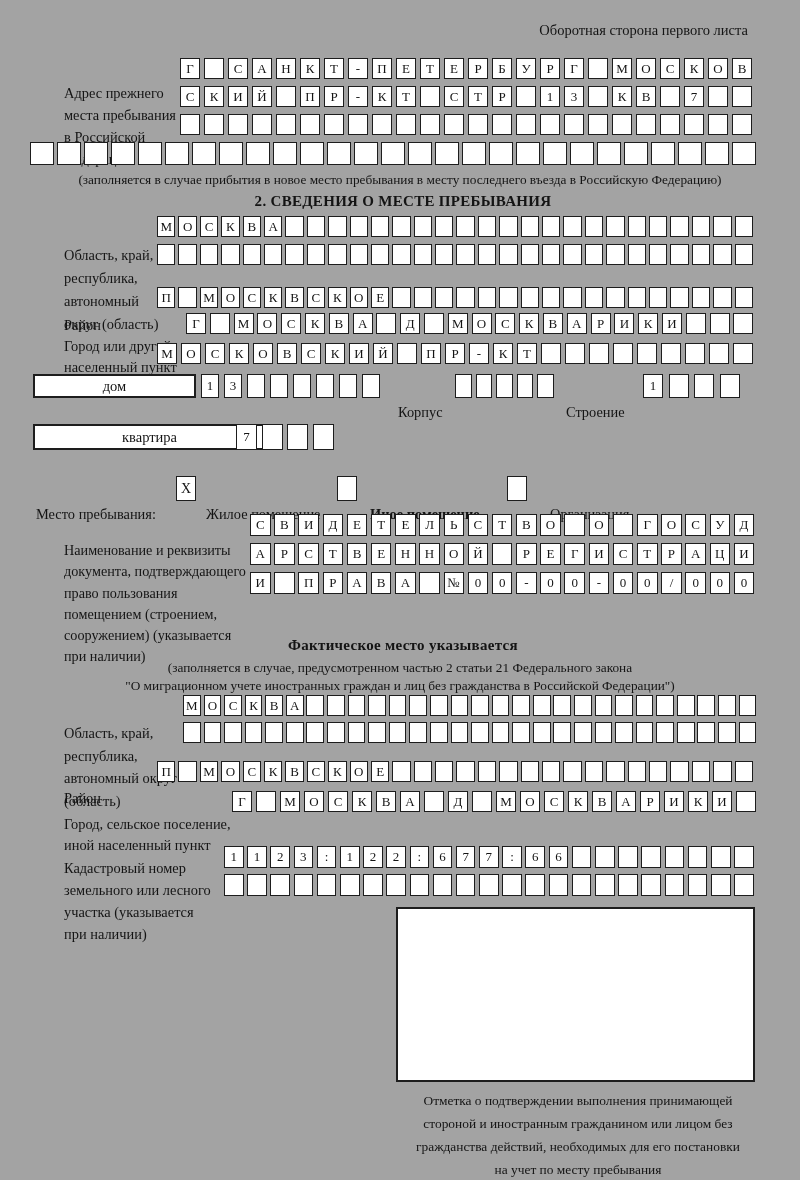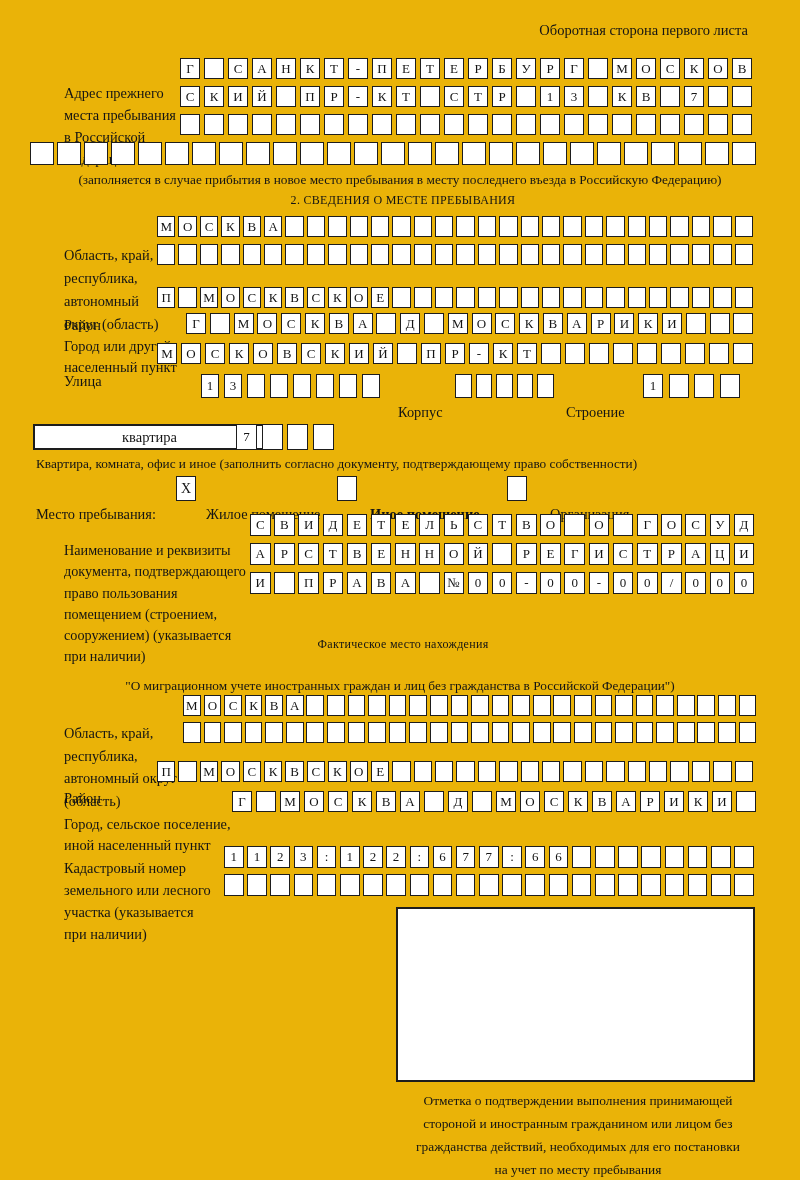--- a/index.html
+++ b/index.html
@@ -4,35 +4,35 @@
 <style>
   html,body{margin:0;padding:0;}
   body{
     width:800px;height:1180px;
     background:#e9e9e9;
     font-family:"Liberation Serif","DejaVu Serif",serif;
     color:#141414;
   }
   .page{
     position:relative;width:800px;height:1180px;
-    background:#eab308;overflow:hidden;
+    background:#a3a3a3;overflow:hidden;
   }
   .hdr{
     position:absolute;right:52px;top:22px;
     font-size:14.5px;
   }
   .lbl{
     position:absolute;font-size:14.4px;line-height:22px;
     white-space:pre-line;
     margin-top:24px;
   }
   .note{position:absolute;font-size:13.3px;}
   .ctr{left:0;right:0;text-align:center;}
   .title{
-    position:absolute;font-weight:normal;font-size:12px;
+    position:absolute;font-weight:bold;font-size:15px;
     letter-spacing:.3px;
     margin-left:6px;
   }
   .cellrow{
     position:absolute;display:flex;gap:var(--g,4px);
   }
   .cell{
     width:var(--w,20px);height:var(--h,21px);
     border:1.6px solid #1d1d1d;box-sizing:border-box;
     display:flex;align-items:center;justify-content:center;
@@ -328,20 +328,21 @@
       <span class="cell"></span>
       <span class="cell"></span>
       <span class="cell"></span>
       <span class="cell"></span>
       <span class="cell"></span>
       <span class="cell"></span>
       <span class="cell"></span>
       <span class="cell"></span>
     </div>
 
+  <div class="bigbox" style="left:33px;top:374px;width:163px;height:24px;">дом</div>
   <div class="cellrow" style="left:201px;top:374px;--w:18px;--h:24px;--g:5px;">
       <span class="cell">1</span>
       <span class="cell">3</span>
       <span class="cell"></span>
       <span class="cell"></span>
       <span class="cell"></span>
       <span class="cell"></span>
       <span class="cell"></span>
       <span class="cell"></span>
     </div>
@@ -361,21 +362,20 @@
       <span class="cell"></span>
     </div>
 
   <div class="bigbox" style="left:33px;top:424px;width:233px;height:26px;">квартира</div>
   <div class="cellrow" style="left:236px;top:424px;--w:21px;--h:26px;--g:4.5px;">
       <span class="cell">7</span>
       <span class="cell"></span>
       <span class="cell"></span>
       <span class="cell"></span>
     </div>
-  <div class="note" style="left:36px;top:456px;">Квартира, комната, офис и иное (заполнить согласно документу, подтверждающему право собственности)</div>
 
   <div class="lbl" style="left:36px;top:479px;">Место пребывания:</div>
   <div class="chk" style="left:176px;top:476px;">X</div>
   <div class="lbl" style="left:206px;top:479px;">Жилое помещение</div>
   <div class="chk" style="left:337px;top:476px;"></div>
   <div class="lbl" style="left:370px;top:479px;font-weight:bold;">Иное помещение</div>
   <div class="chk" style="left:507px;top:476px;"></div>
   <div class="lbl" style="left:550px;top:479px;">Организация</div>
 
   <div class="lbl" style="left:64px;top:516px;line-height:21.3px;font-size:14.2px;width:195px;">Наименование и реквизиты
@@ -447,21 +447,22 @@
       <span class="cell">0</span>
       <span class="cell">-</span>
       <span class="cell">0</span>
       <span class="cell">0</span>
       <span class="cell">/</span>
       <span class="cell">0</span>
       <span class="cell">0</span>
       <span class="cell">0</span>
     </div>
 
-  <div class="title ctr" style="top:637px;">Фактическое место нахождения</div>
+  <div class="title ctr" style="top:637px;">Фактическое место указывается</div>
+  <div class="note ctr" style="top:660px;">(заполняется в случае, предусмотренном частью 2 статьи 21 Федерального закона</div>
   <div class="note ctr" style="top:678px;">"О миграционном учете иностранных граждан и лиц без гражданства в Российской Федерации")</div>
 
   <div class="lbl" style="left:64px;top:698px;line-height:22.5px;">Область, край,
 республика,
 автономный округ
 (область)</div>
   <div class="cellrow" style="left:183px;top:695px;--w:17.7px;--h:21px;--g:2.9px;">
       <span class="cell">М</span>
       <span class="cell">О</span>
       <span class="cell">С</span>

